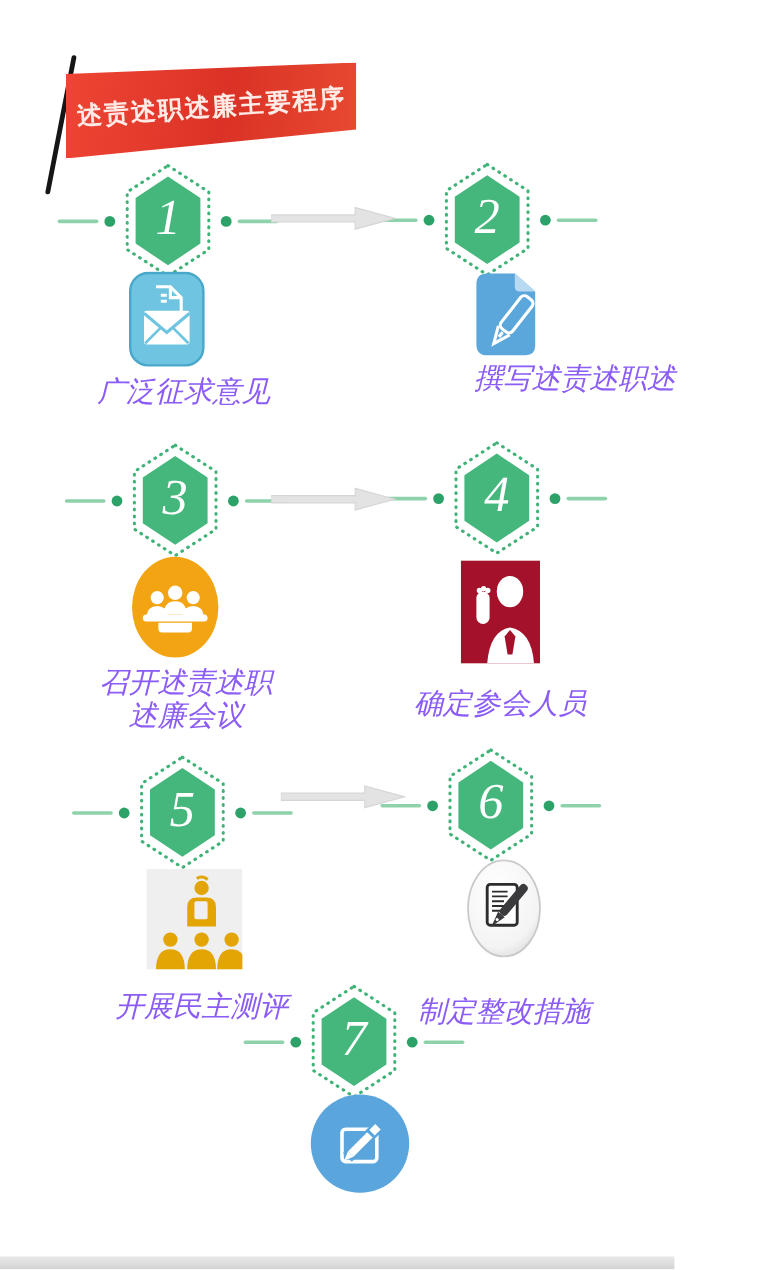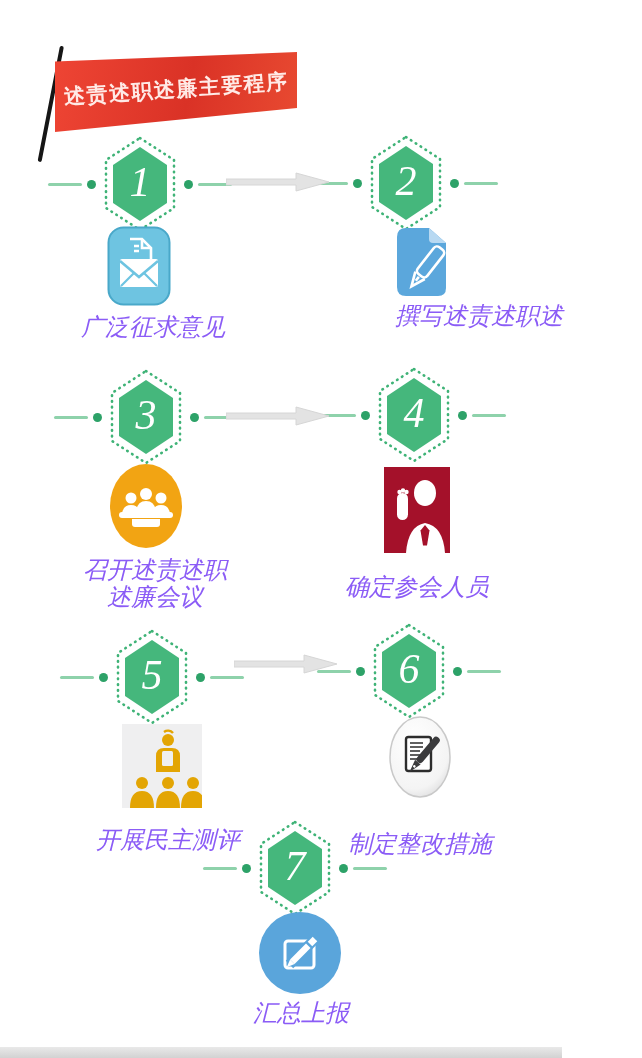--- a/index.html
+++ b/index.html
@@ -265,18 +265,15 @@
   </div>
   <div class="lbl" style="left:287px;top:574px;">
     <div>确定参会人员</div>
   </div>
   <div class="lbl" style="left:38px;top:827px;">
     <div>开展民主测评</div>
   </div>
   <div class="lbl" style="left:290px;top:831px;">
     <div>制定整改措施</div>
   </div>
-  <div class="lbl" style="left:171px;top:1000px;">
-    <div>汇总上报</div>
-  </div>
 
   <div class="bottom-strip"></div>
 </div>
 
 </body></html>

